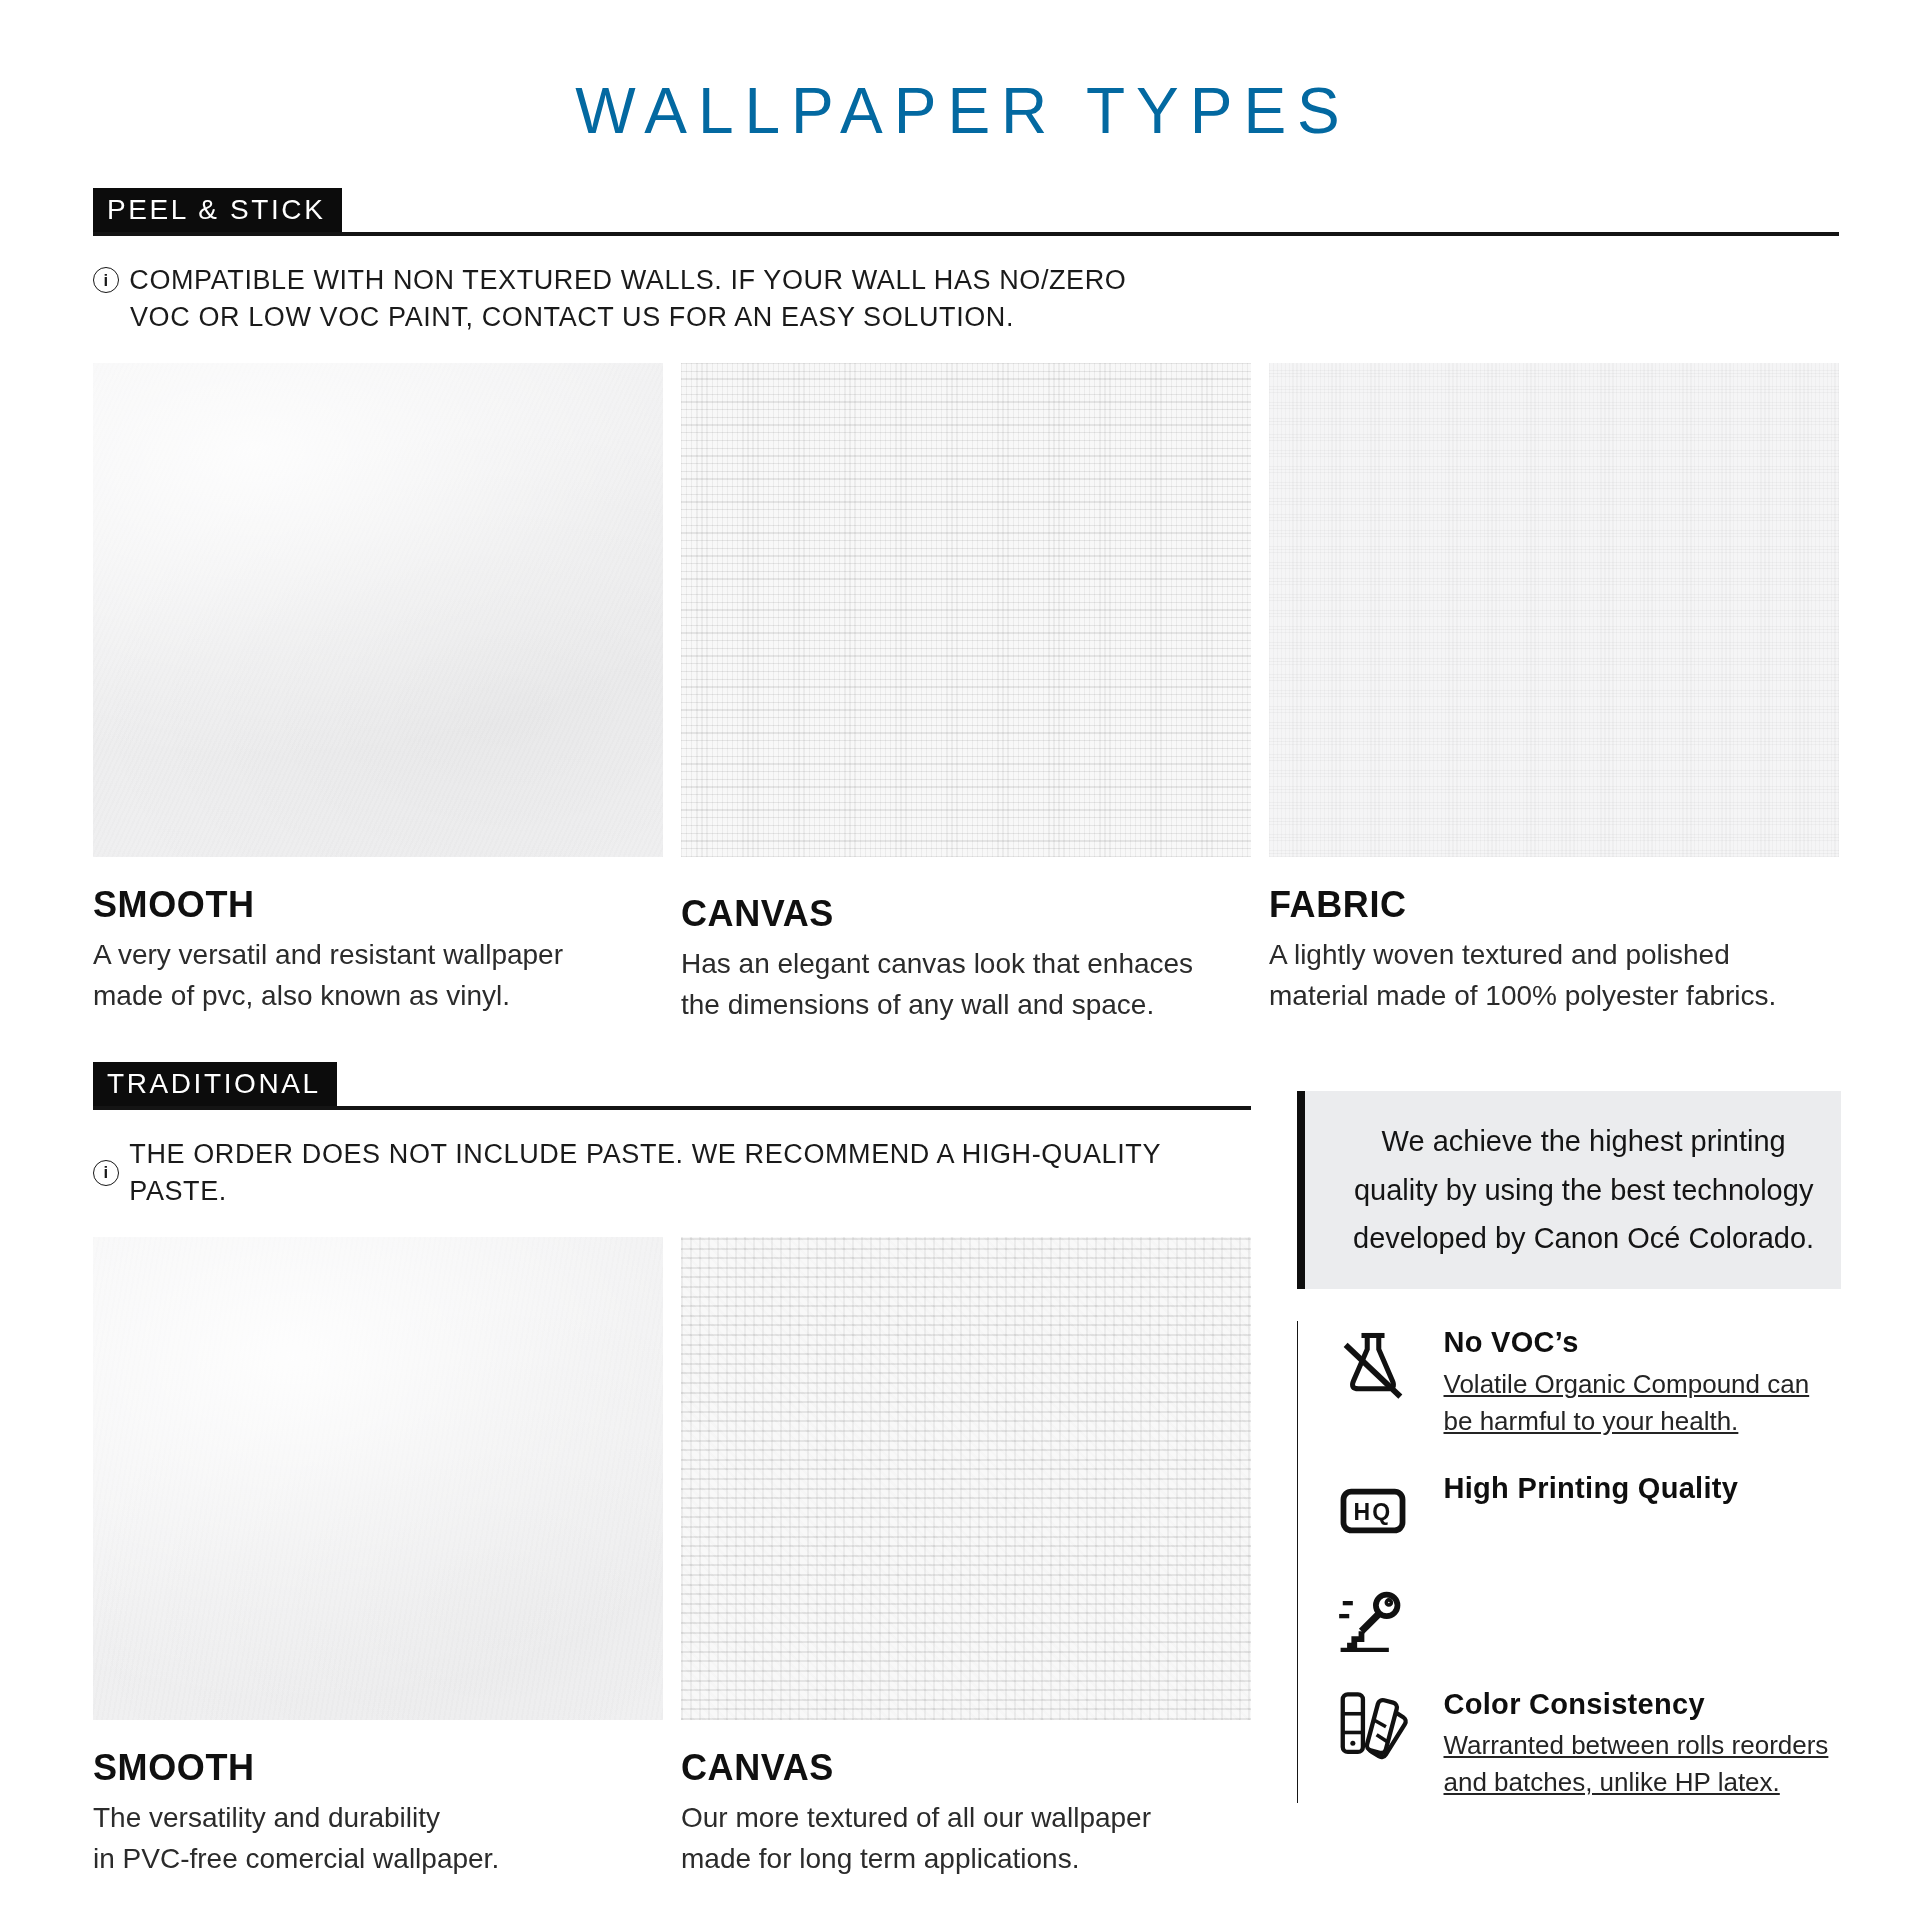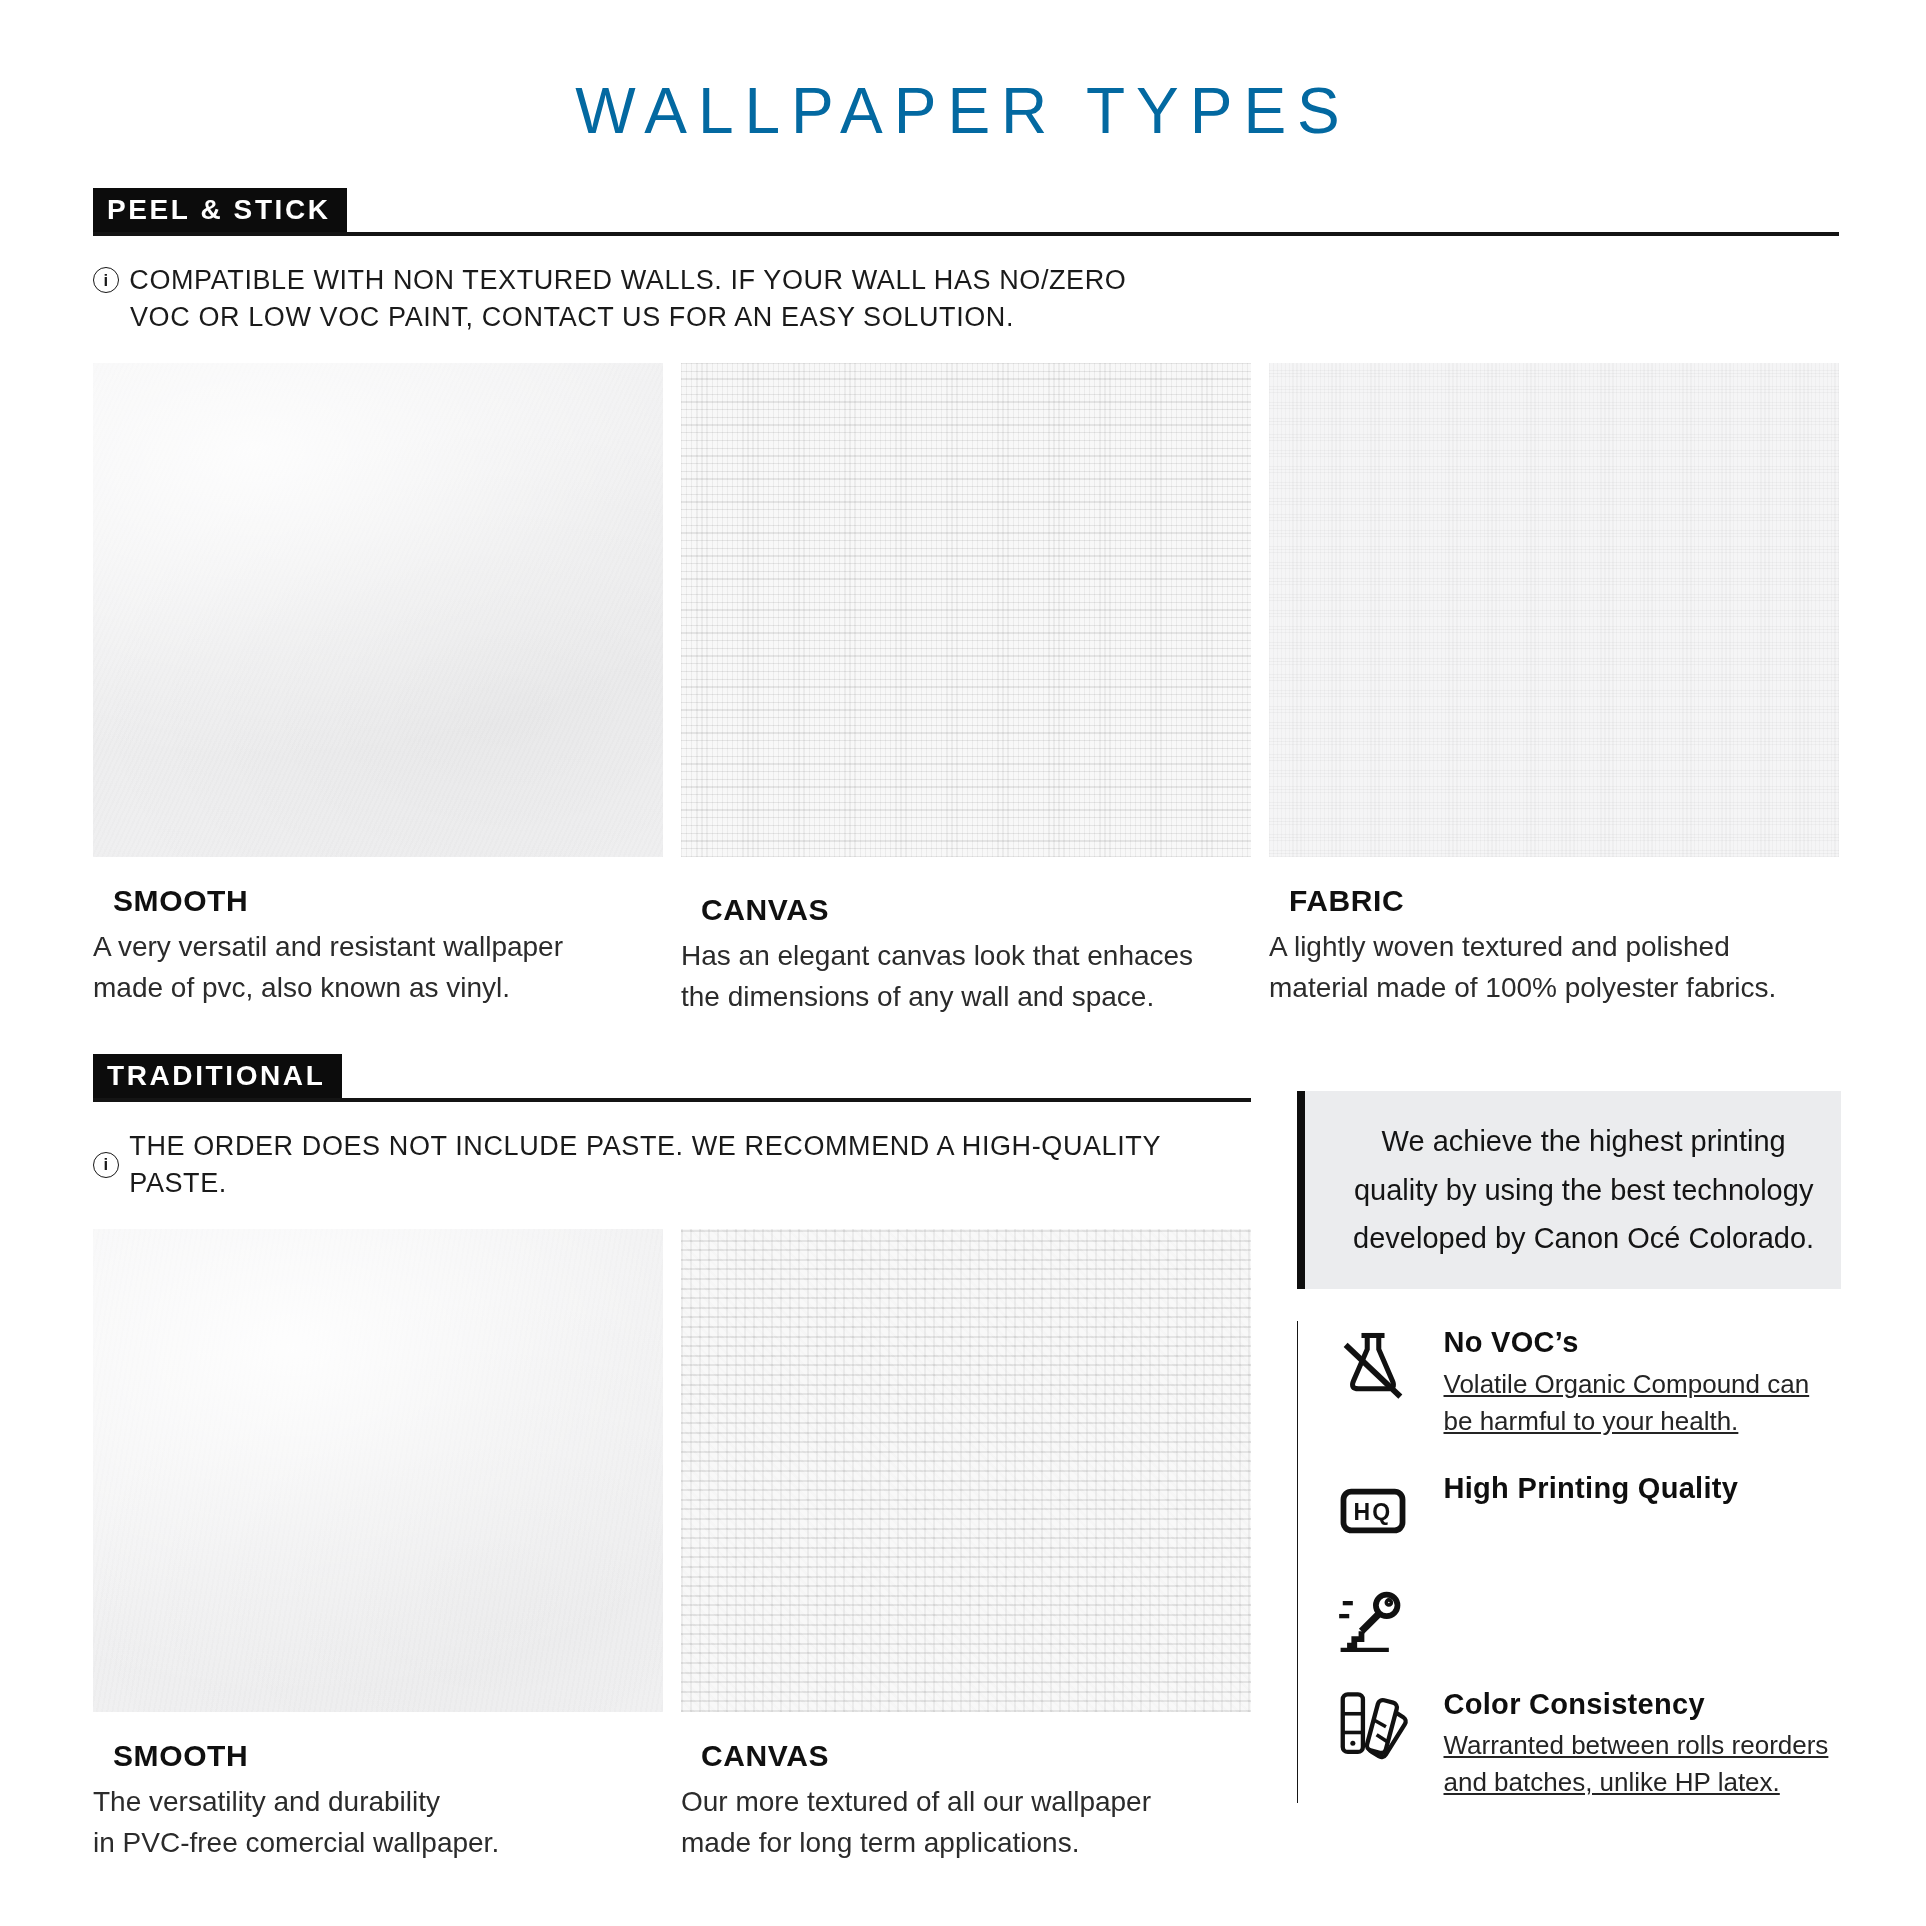--- a/index.html
+++ b/index.html
@@ -12,21 +12,21 @@
     margin:76px auto 0; width:1599px; text-align:center;
     font-size:64px; font-weight:400; letter-spacing:11px; color:#0369a1;
     line-height:1.12; white-space:nowrap;
   }
   .main { margin-left:93px; width:1746px; }
 
   
   .section-head { border-bottom:4.5px solid #141414; line-height:0; }
   .section-head .tag {
     display:inline-block; background:#0c0c0c; color:#ffffff;
-    font-size:28px; font-weight:700; letter-spacing:2.6px;
+    font-size:28px; font-weight:400; letter-spacing:2.6px;
     line-height:1; padding:8.3px 16.7px 7.7px 14px;
   }
   .head-peel { margin-top:40px; width:1746px; }
   .head-trad { margin-top:36px; width:1158px; }
 
   
   .note { margin-top:26px; font-size:27px; letter-spacing:0.6px; color:#1a1a1a; }
   .note-line { display:flex; align-items:center; gap:10.3px; line-height:1.38; }
   .note-line.cont { padding-left:37px; }
   .info-i {
@@ -68,21 +68,21 @@
       linear-gradient(150deg, #f4f4f5 0%, #efeff0 50%, #f3f3f4 100%);
   }
   .tx-canvas2 {
     background:
       repeating-linear-gradient(90deg, rgba(0,0,0,0.05) 0 1.9px, rgba(255,255,255,0) 1.9px 9px),
       repeating-linear-gradient(0deg, rgba(0,0,0,0.055) 0 1.9px, rgba(255,255,255,0.5) 1.9px 9.6px),
       repeating-linear-gradient(45deg, rgba(0,0,0,0.02) 0 2.6px, rgba(255,255,255,0) 2.6px 7.7px),
       #f1f1f1;
   }
 
-  .swatch-name { margin-top:27px; font-size:30px; font-weight:700; letter-spacing:0.6px; color:#101010;margin-left:20px; }
+  .swatch-name { margin-top:27px; font-size:36px; font-weight:700; letter-spacing:0.6px; color:#101010; }
   .swatch-desc { margin-top:7.7px; font-size:28px; line-height:1.48; color:#2b2b2b; }
 
   .trad-wrap { width:1158px; }
 
   
   .aside { position:absolute; left:1297px; top:1091px; width:544px; }
   .quality { display:flex;text-align:center; }
   .quality-bar { width:8.3px; background:#0e0e0e; flex:0 0 auto; }
   .quality-box {
     flex:1; background:#ebecee; padding:26px 19px 26px 40px;

